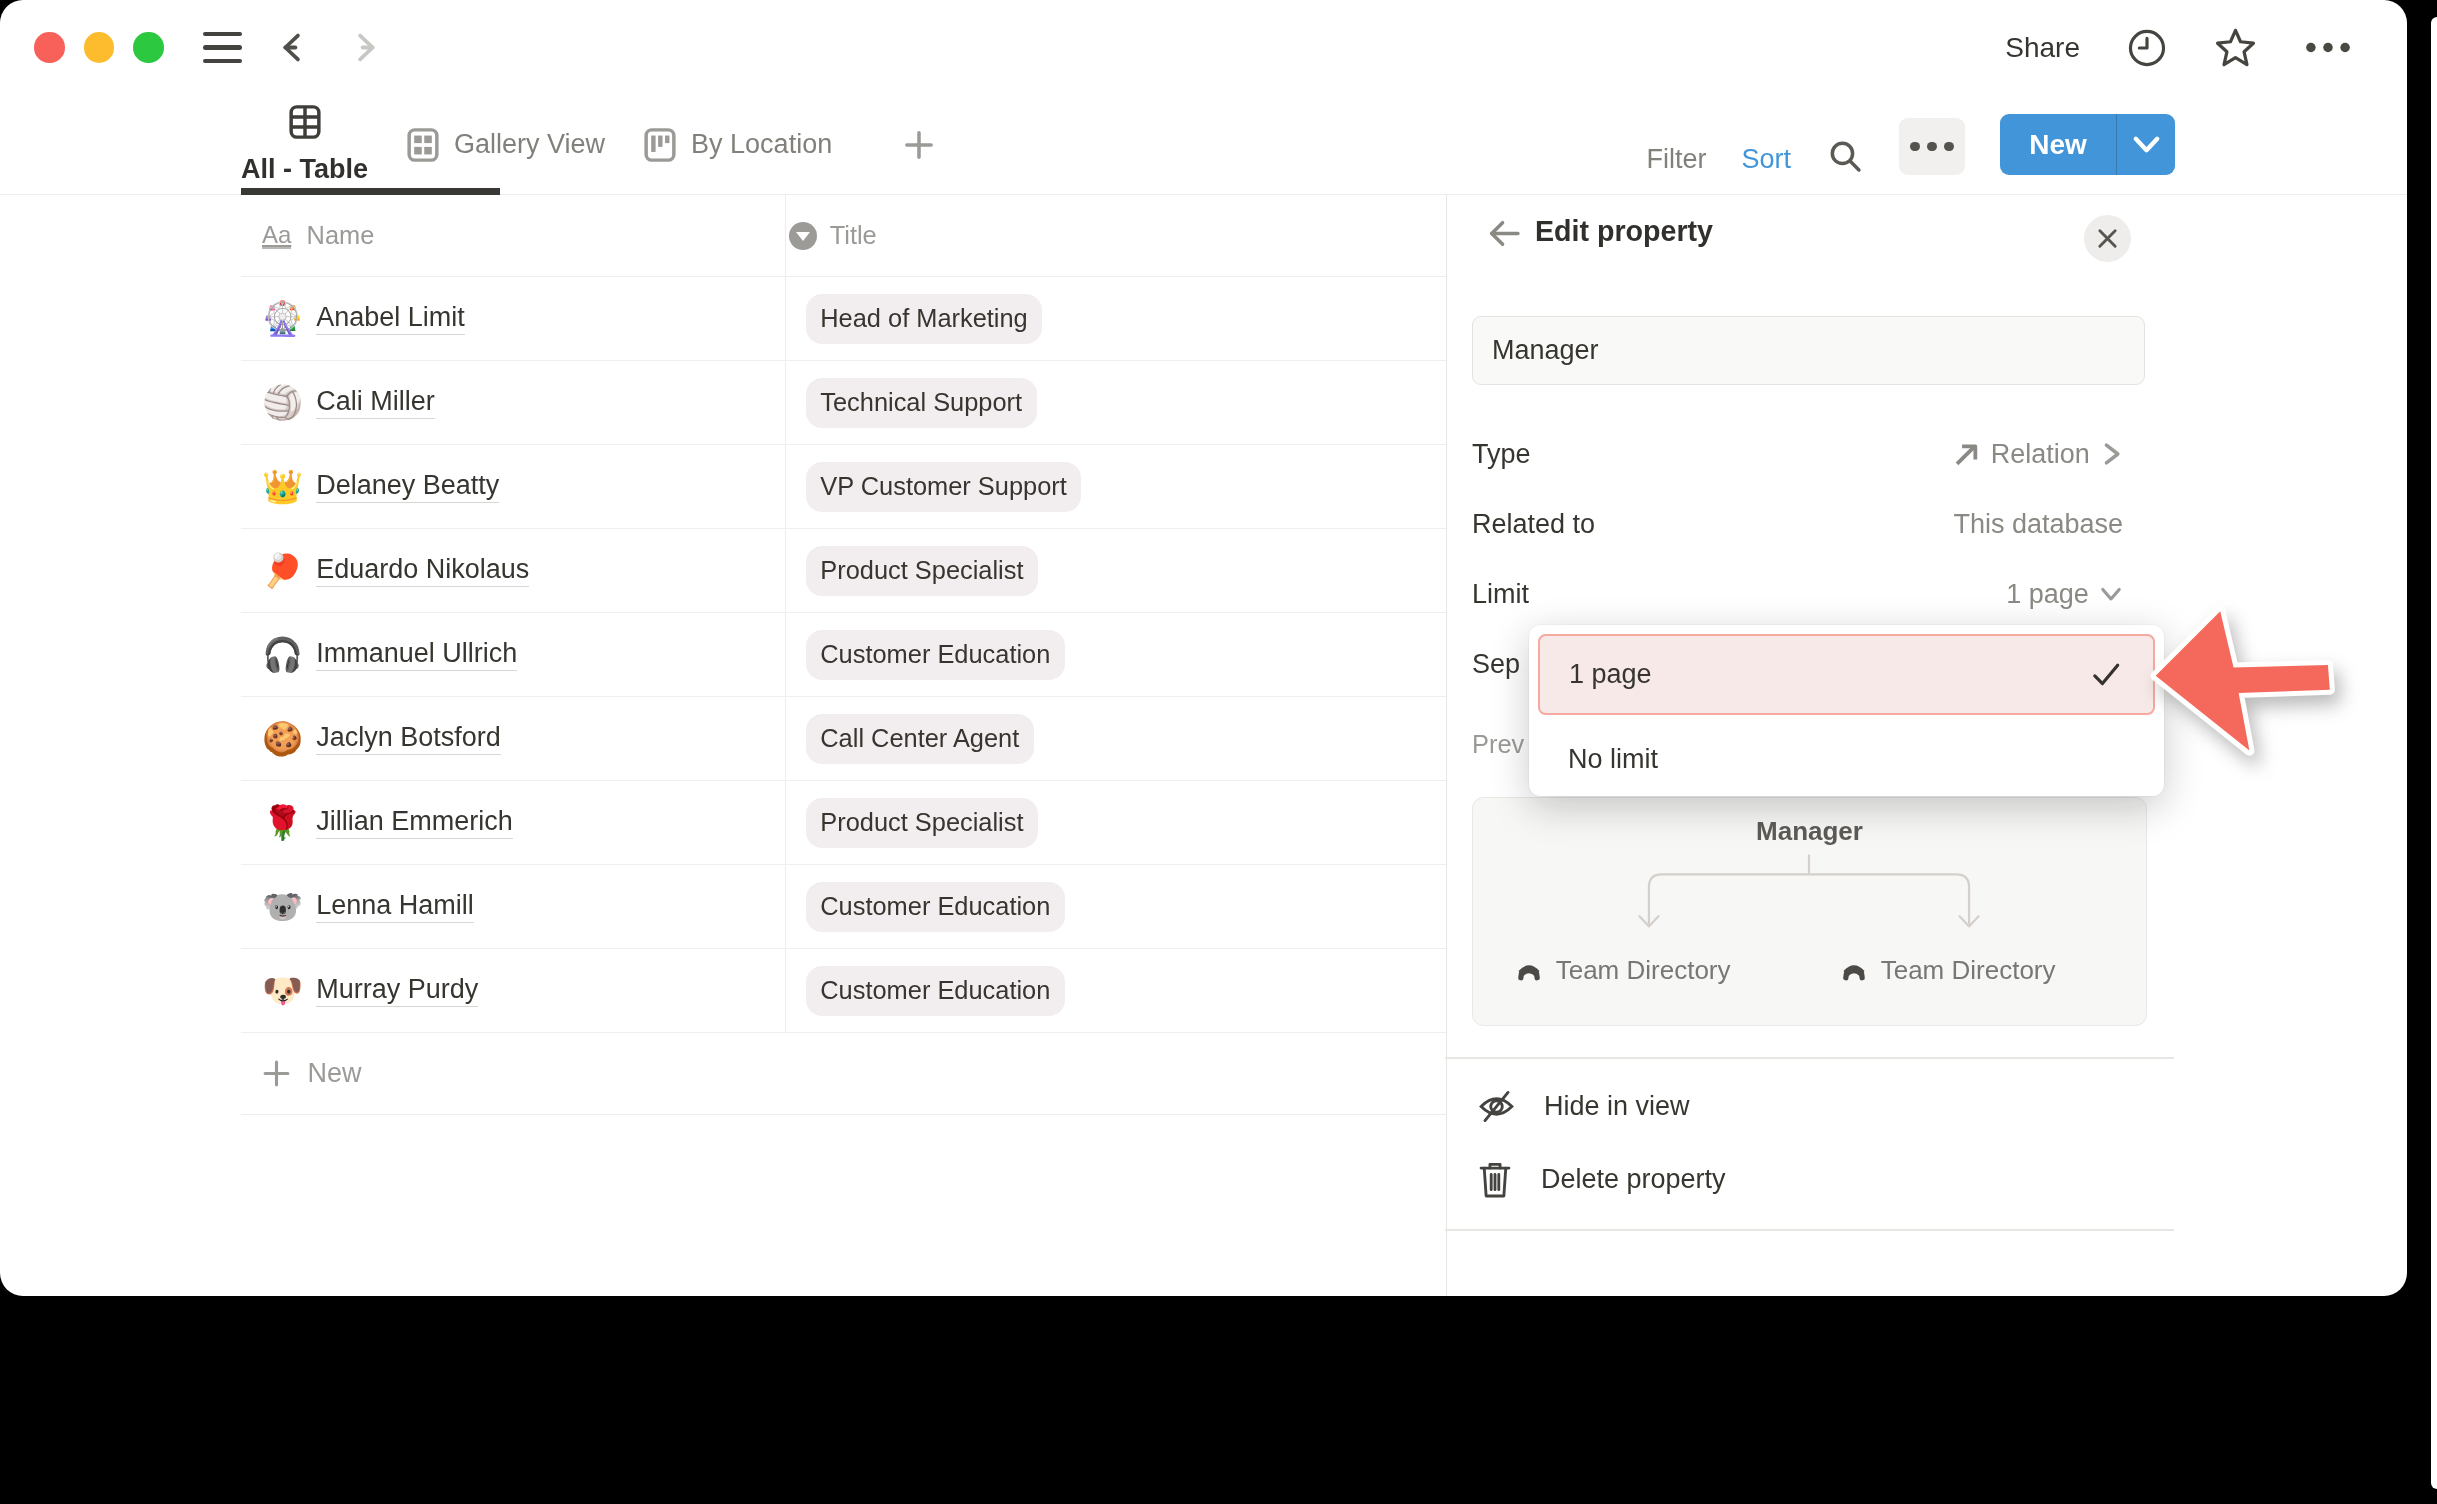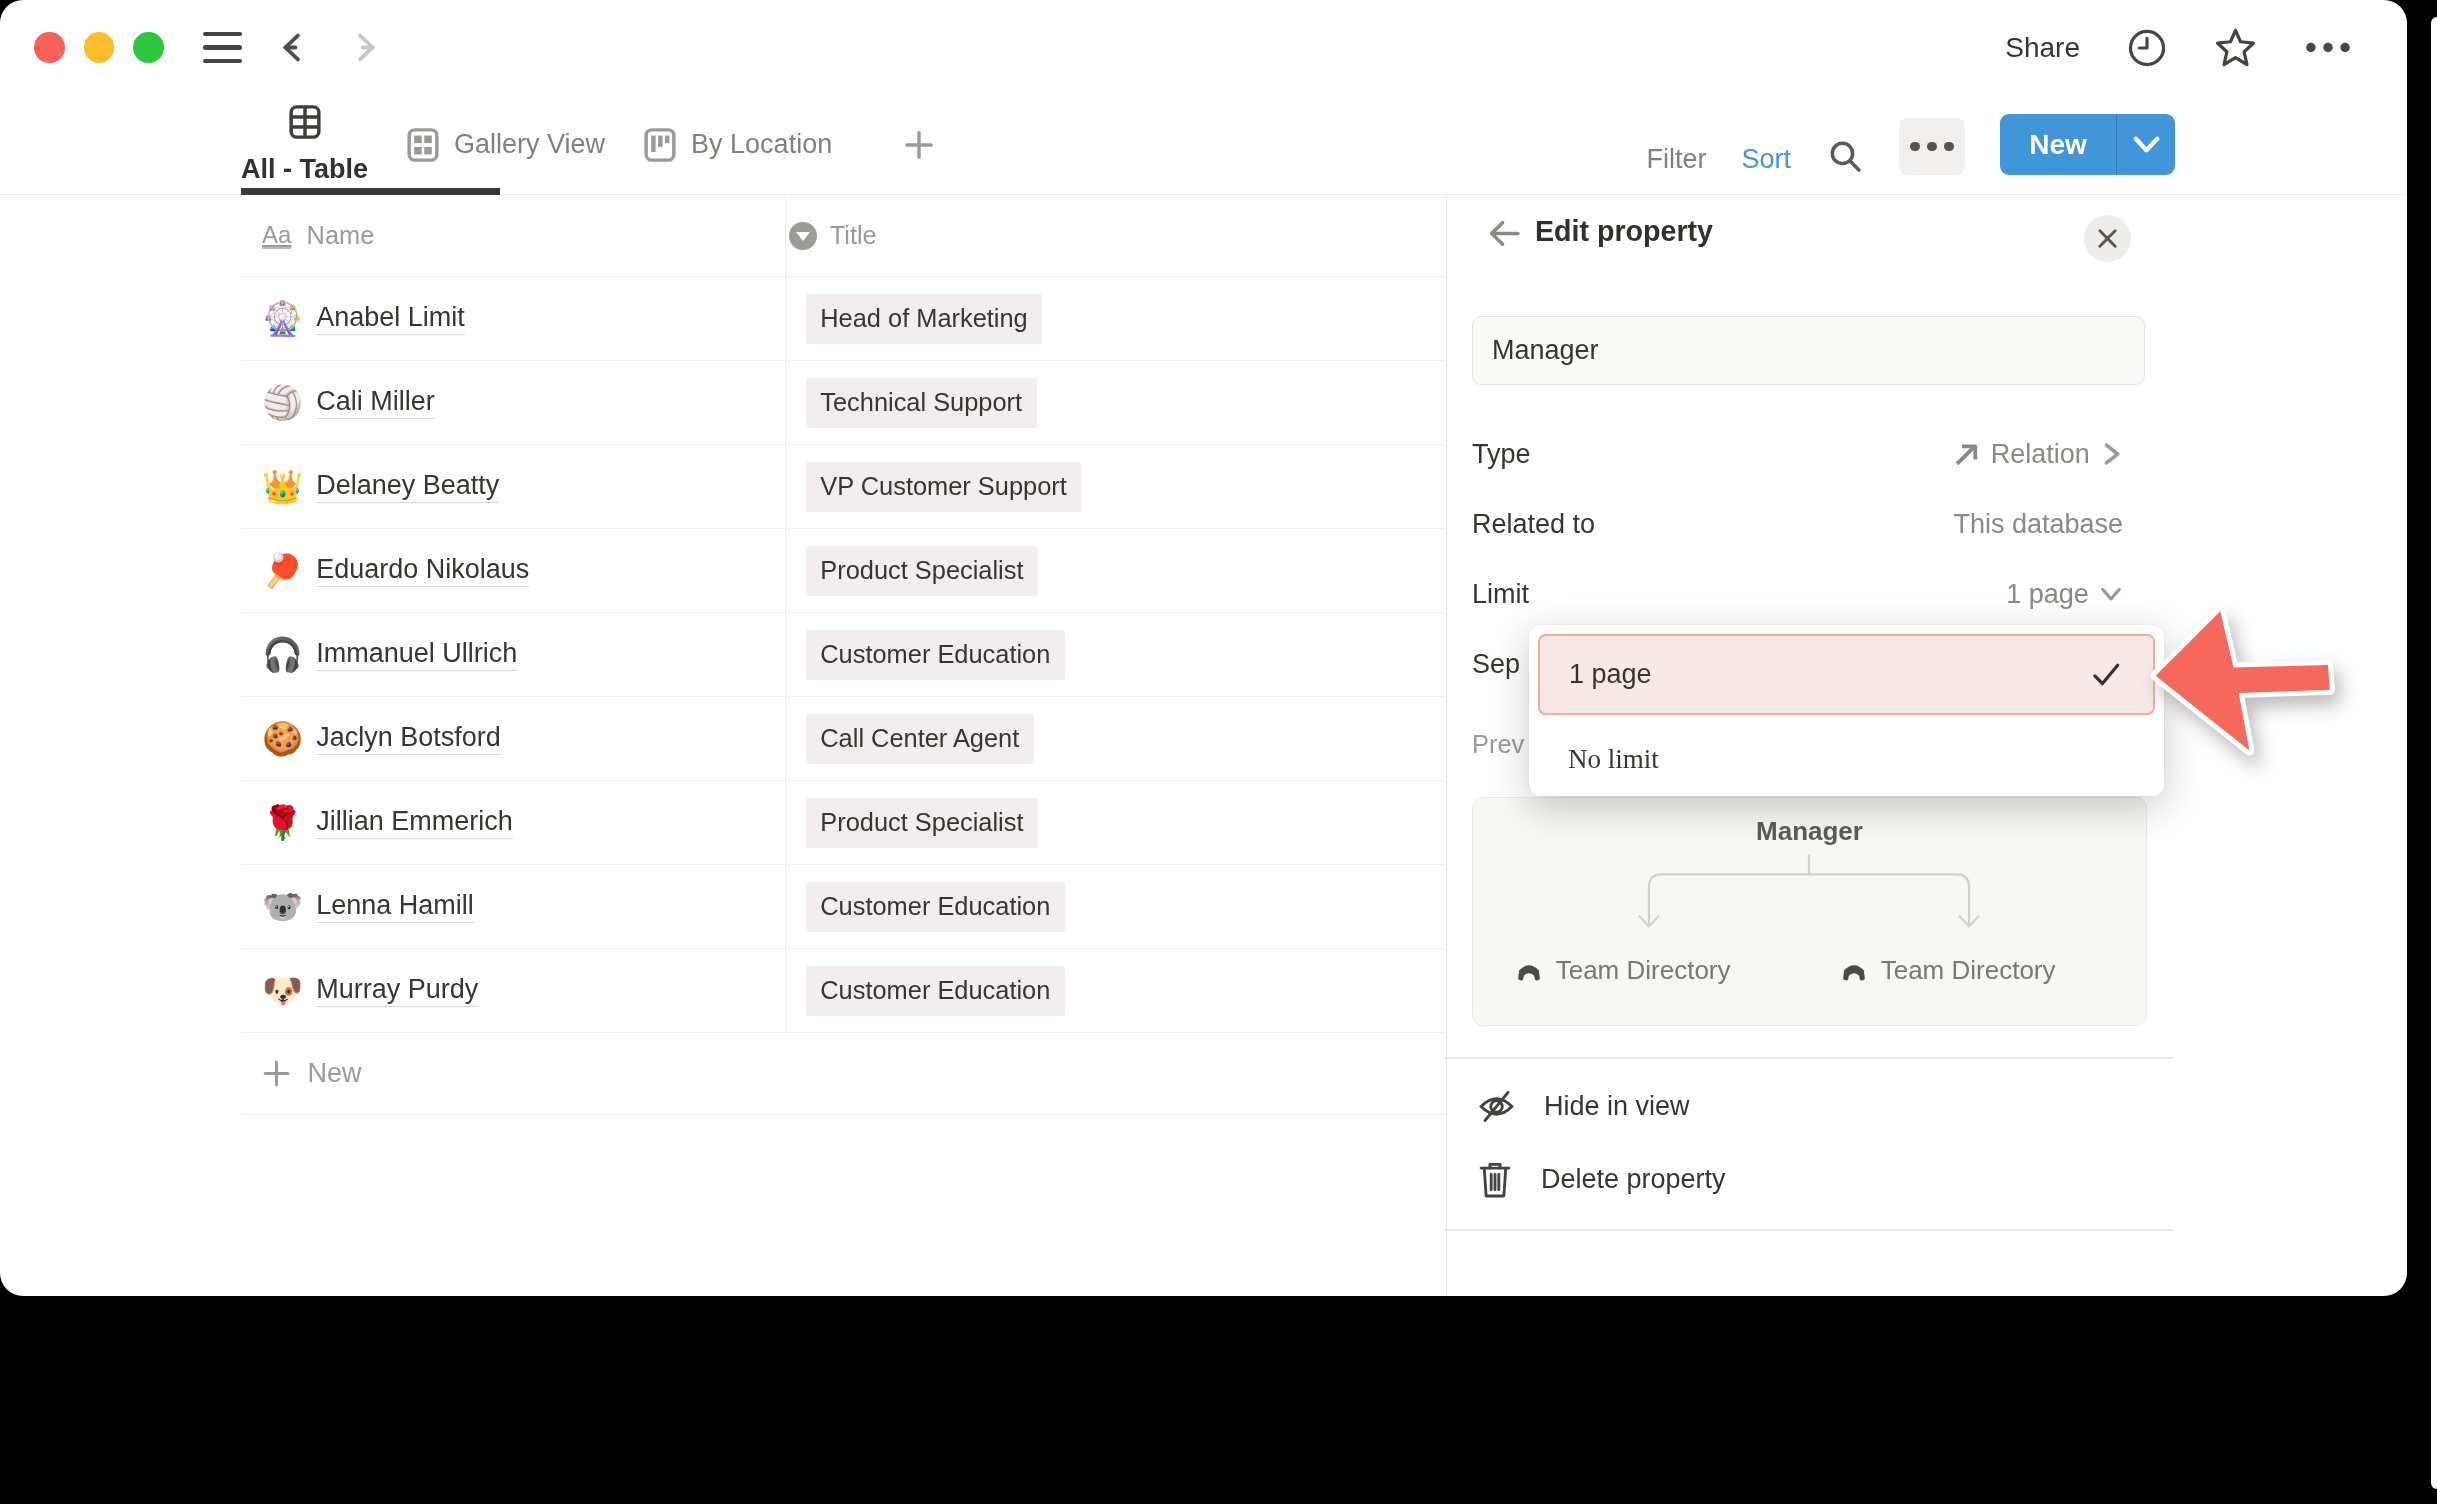--- a/index.html
+++ b/index.html
@@ -52,21 +52,21 @@
   .t-head .c1{width:544px;display:flex;align-items:center;gap:15.2px;padding-left:21px;box-sizing:border-box;}
   .t-head .c2{flex:1;display:flex;align-items:center;gap:12.7px;padding-left:3px;border-left:1.9px solid #eeedec;box-sizing:border-box;}
   .aa{font-size:24px;color:#9b9a97;border-bottom:2.5px solid #b9b7b3;line-height:1.05;text-decoration:underline;}
   .sel-ic{width:28px;height:28px;border-radius:50%;background:#9d9b98;display:flex;align-items:center;justify-content:center;}
   .sel-ic i{width:0;height:0;border-left:7px solid transparent;border-right:7px solid transparent;border-top:9.5px solid #fff;display:block;margin-top:1.9px;}
   .t-row{display:flex;height:83px;border-bottom:1.9px solid #f0efed;}
   .t-row .c1{width:544px;display:flex;align-items:center;gap:15.2px;padding-left:21px;box-sizing:border-box;cursor:pointer;}
   .t-row .c2{flex:1;display:flex;align-items:center;padding-left:19.7px;border-left:1.9px solid #eeedec;box-sizing:border-box;cursor:pointer;}
   .emoji{width:39px;font-size:33px;text-align:center;flex:none;}
   .pname{font-size:27px;font-weight:500;color:#37352f;border-bottom:1.9px solid #d8d6d3;padding-bottom:1.9px;white-space:nowrap;}
-  .tag{background:#f2eef0;border-radius:2px;height:50px;display:flex;align-items:center;
+  .tag{background:#f2eef0;border-radius:16px;height:50px;display:flex;align-items:center;
        padding:0 14.6px;font-size:25.4px;color:#37352f;white-space:nowrap;}
   .t-new{display:flex;align-items:center;height:81px;border-bottom:1.9px solid #eeedec;gap:16.5px;
          padding-left:21px;color:#9b9a97;font-size:27px;cursor:pointer;}
 
   
   .panel{position:absolute;left:1446px;top:195px;width:729px;height:1310px;border-left:1.9px solid #e7e5e2;box-sizing:border-box;background:#fff;}
   .p-header{position:absolute;left:0;top:20px;width:100%;height:57px;display:flex;align-items:flex-start;
             padding:0 44px 0 39px;box-sizing:border-box;gap:12px;}
   .p-title{font-size:28.6px;font-weight:700;color:#32302c;}
   .p-close{margin-left:auto;width:47px;height:47px;border-radius:50%;background:#eeedeb;border:none;
@@ -87,21 +87,21 @@
   .p-div{position:absolute;left:-1.9px;width:729px;height:1.9px;background:#e9e7e4;}
   .p-action{position:absolute;left:0;width:100%;height:71px;display:flex;align-items:center;gap:27px;
             padding-left:29px;box-sizing:border-box;font-size:27px;color:#37352f;cursor:pointer;}
 
   
   .dropdown{position:absolute;left:1529px;top:625px;width:635px;height:171px;background:#fff;border-radius:11.4px;
             box-shadow:0 10.2px 38px rgba(20,20,20,0.22), 0 0 0 0.6px rgba(0,0,0,0.05);z-index:40;box-sizing:border-box;}
   .dd-opt1{margin:9px;height:81px;border-radius:7.6px;background:#f6e9e7;border:2.5px solid #f5a99f;
            display:flex;align-items:center;justify-content:space-between;box-sizing:border-box;
            padding:0 32px 0 29px;font-size:27px;color:#37352f;cursor:pointer;}
-  .dd-opt2{height:70px;display:flex;align-items:center;padding-left:39px;font-size:27px;color:#37352f;cursor:pointer;font-family:Liberation Serif, serif;}
+  .dd-opt2{height:70px;display:flex;align-items:center;padding-left:39px;font-size:27px;color:#37352f;cursor:pointer;}
 
   
   .sticker{position:absolute;left:2133px;top:584px;z-index:60;pointer-events:none;}
   .sticker svg{filter:drop-shadow(6.3px 10.2px 9px rgba(60,60,60,0.35));}
 
   svg{display:block;}
 </style>
 </head>
 <body>
 

